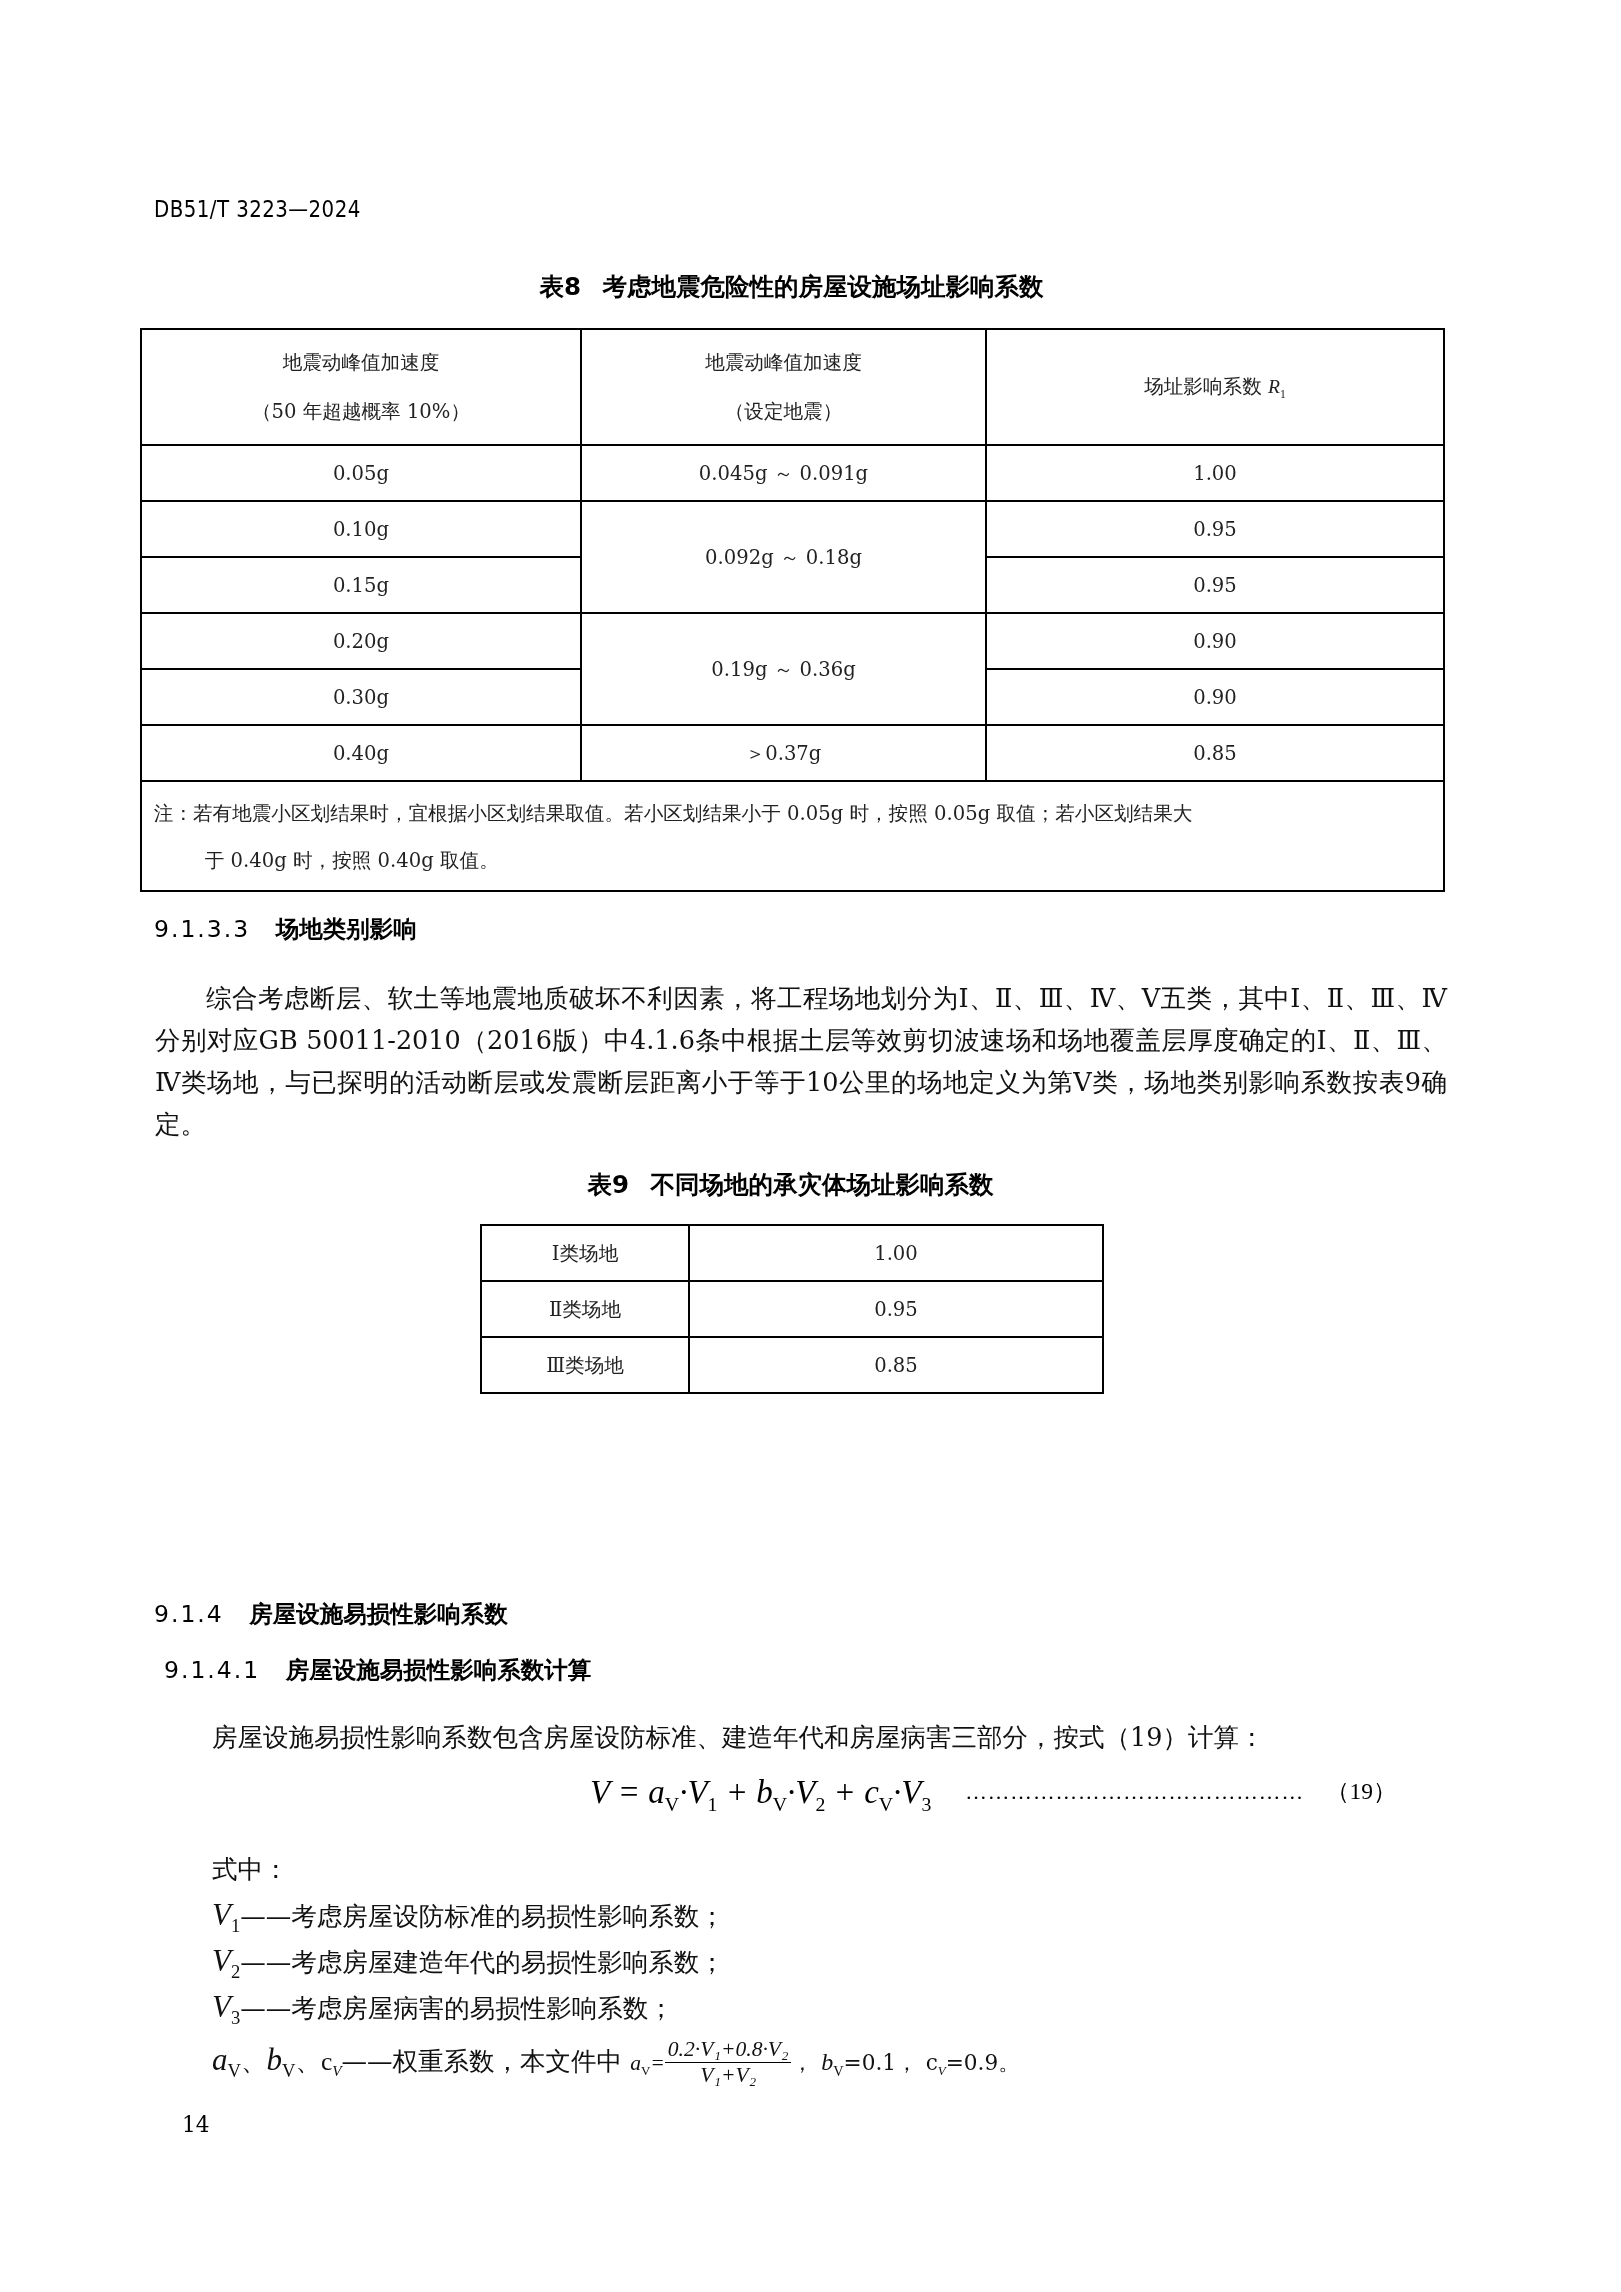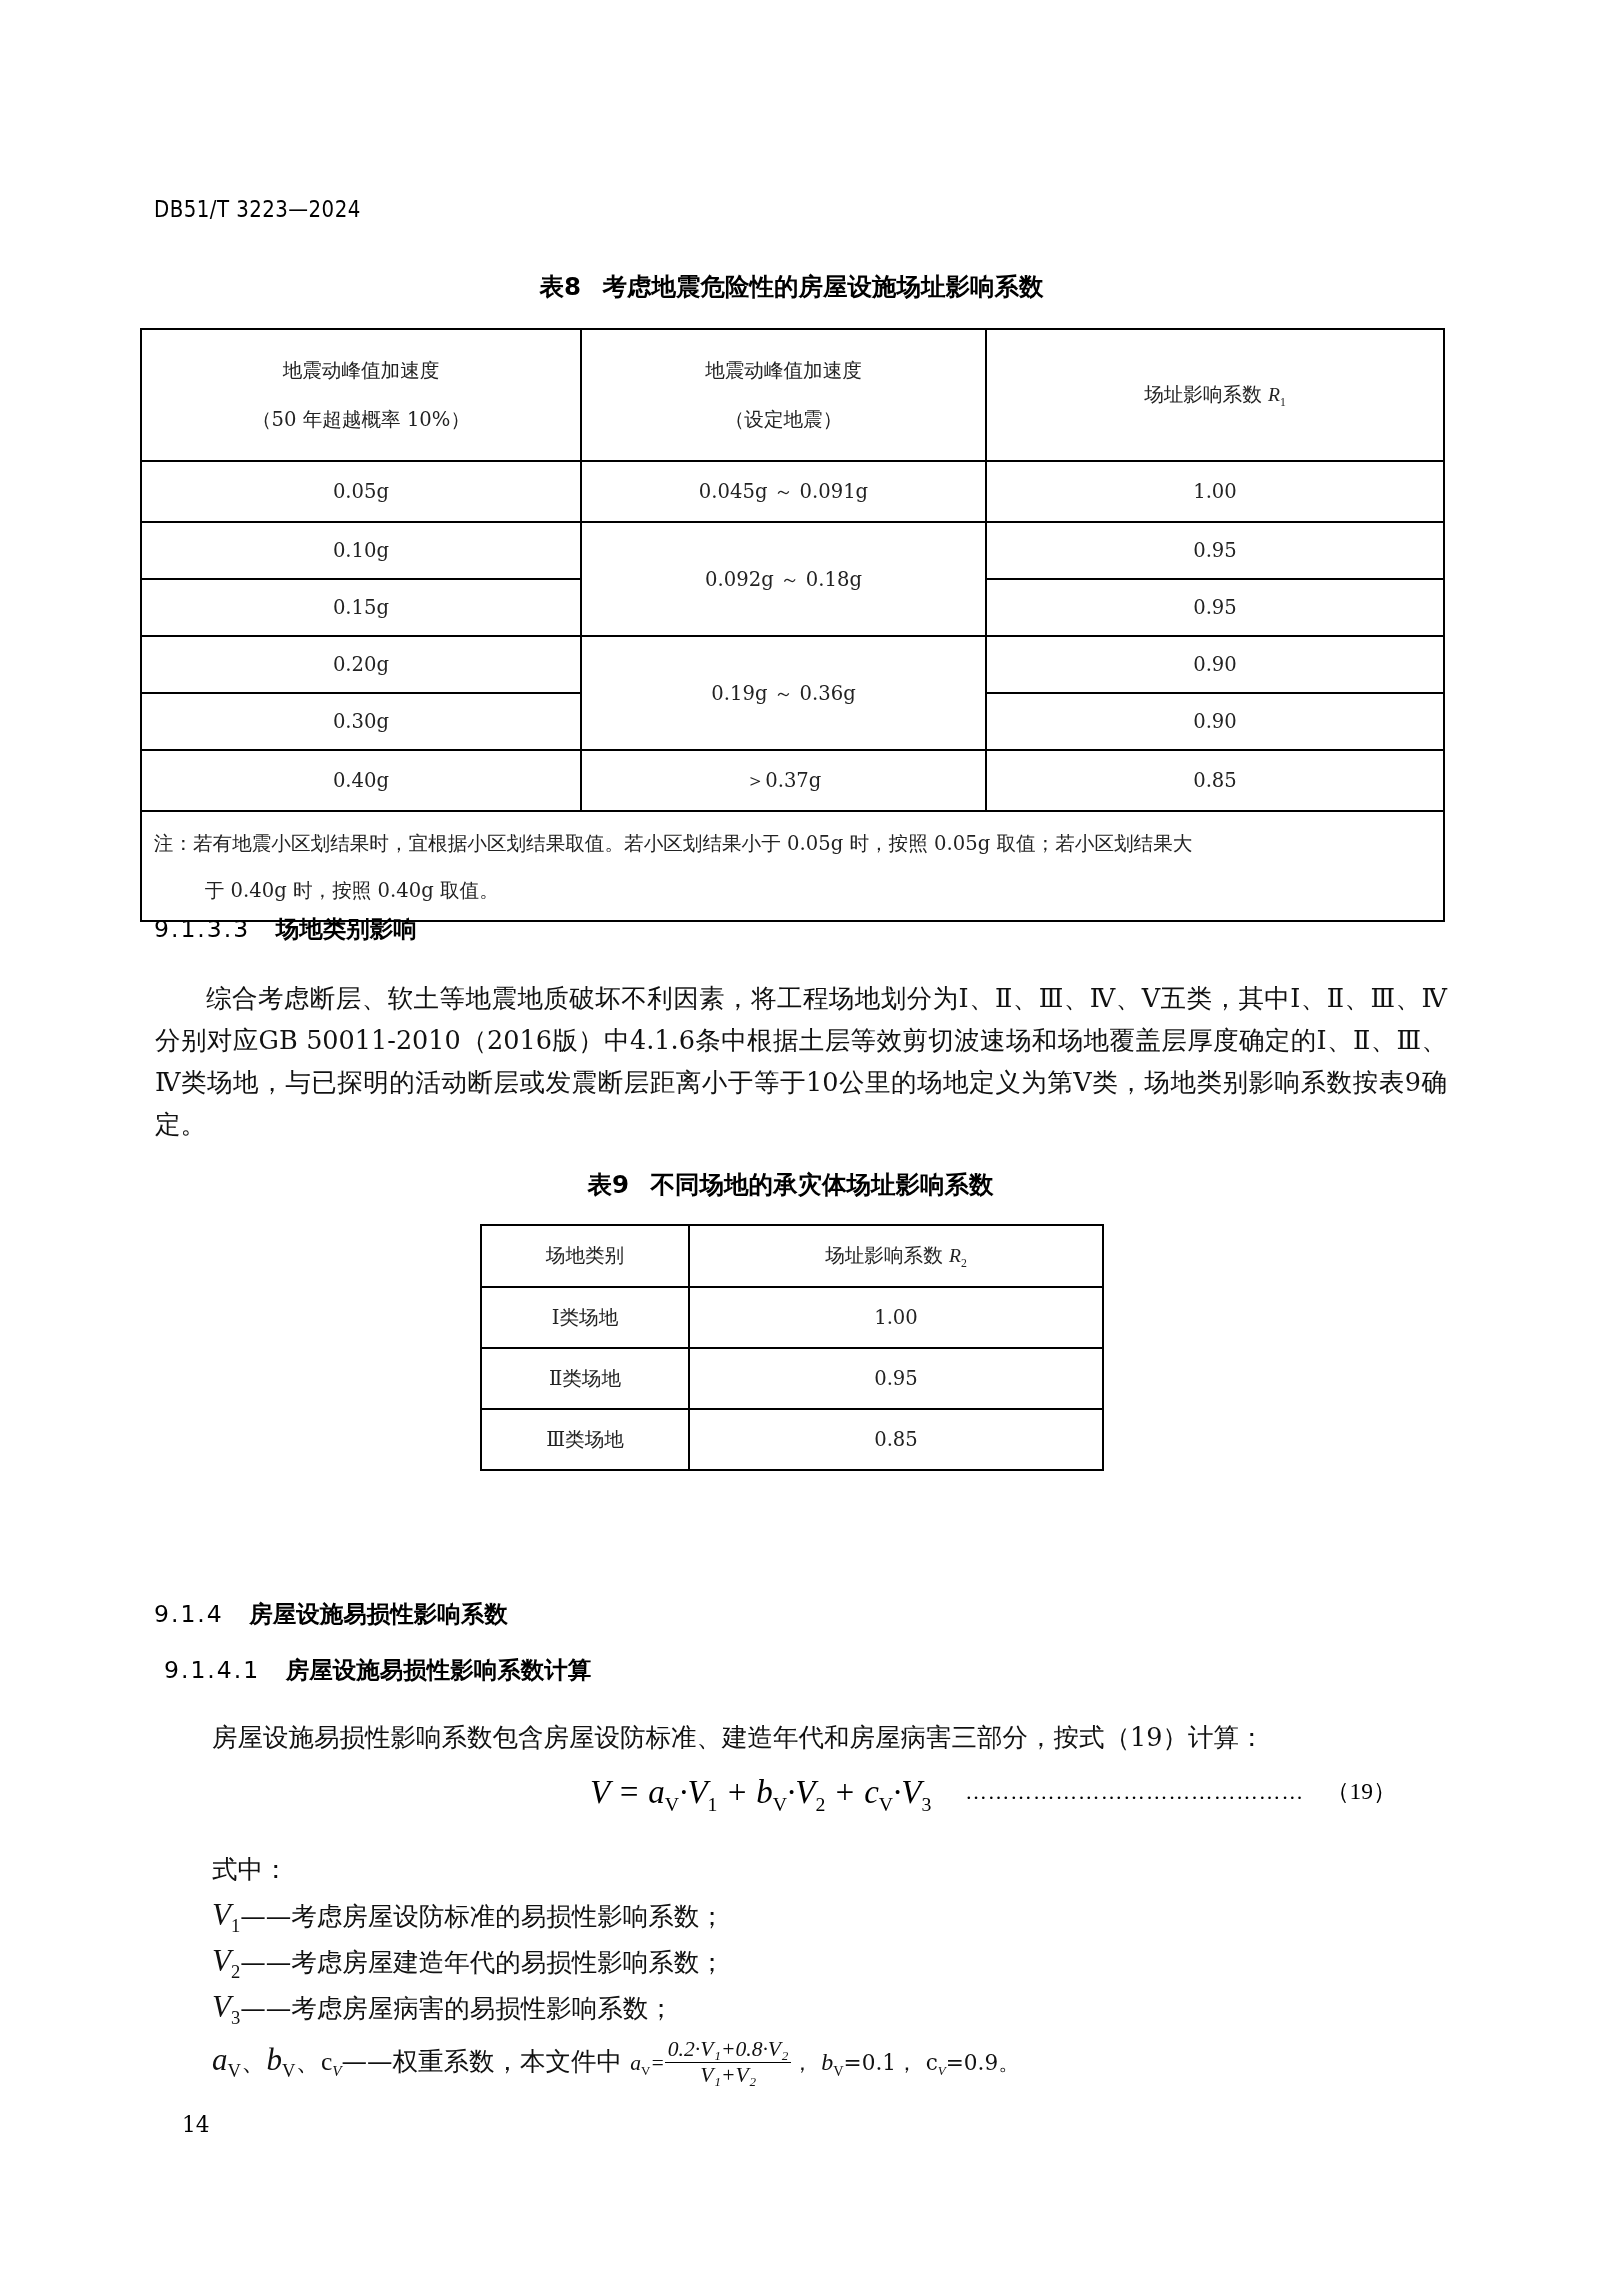--- a/index.html
+++ b/index.html
@@ -13,21 +13,21 @@
       font-size: 22.5px; letter-spacing: 0.5px; transform: scaleX(0.88); transform-origin: left top;
     }
     .caption {
       font-family: "DejaVu Sans", sans-serif; font-weight: bold; font-size: 24.5px;
       text-align: center; white-space: nowrap;
     }
     .caption .num { margin-right: 21.6px; }
     table.grid { position: absolute; border-collapse: collapse; table-layout: fixed; }
     table.grid td {
       border: 2.5px solid #000; text-align: center; vertical-align: middle;
-      font-size: 19.6px; padding: 16px; color: #222;
+      font-size: 19.6px; padding: 8px; color: #222;
     }
     table.grid td .sub { display: block; line-height: 56px; }
     .t8 { left: 140px; top: 328px; width: 1303px; }
     .t8 td.note {
       text-align: left; font-size: 19.6px; line-height: 47px; padding: 7.8px 11.8px 5.9px 11.8px;
     }
     .t8 td.note .cont { display: block; padding-left: 51px; }
     .t9 { left: 480px; top: 1224px; width: 621px; }
     .heading {
       font-family: "DejaVu Sans", sans-serif; font-weight: bold; font-size: 23.5px; white-space: nowrap;
@@ -123,27 +123,20 @@
 <div class="abs caption" style="left:480px; top:1168px; width:621px;">
   <span class="num">表9</span><span>不同场地的承灾体场址影响系数</span>
 </div>
 
 <table class="grid t9">
   <colgroup>
       <col style="width:208px">
       <col style="width:414px">
     </colgroup>
   <tbody>
-      <tr style="height:56px">
-    <td>场地类别</td>
-    <td>
-      <span>场址影响系数</span>
-      <span class="math"><span>R</span><sub>2</sub></span>
-    </td>
-  </tr>
   <tr style="height:56px">
     <td>Ⅰ类场地</td>
     <td>1.00</td>
   </tr>
   <tr style="height:56px">
     <td>Ⅱ类场地</td>
     <td>0.95</td>
   </tr>
   <tr style="height:56px">
     <td>Ⅲ类场地</td>

